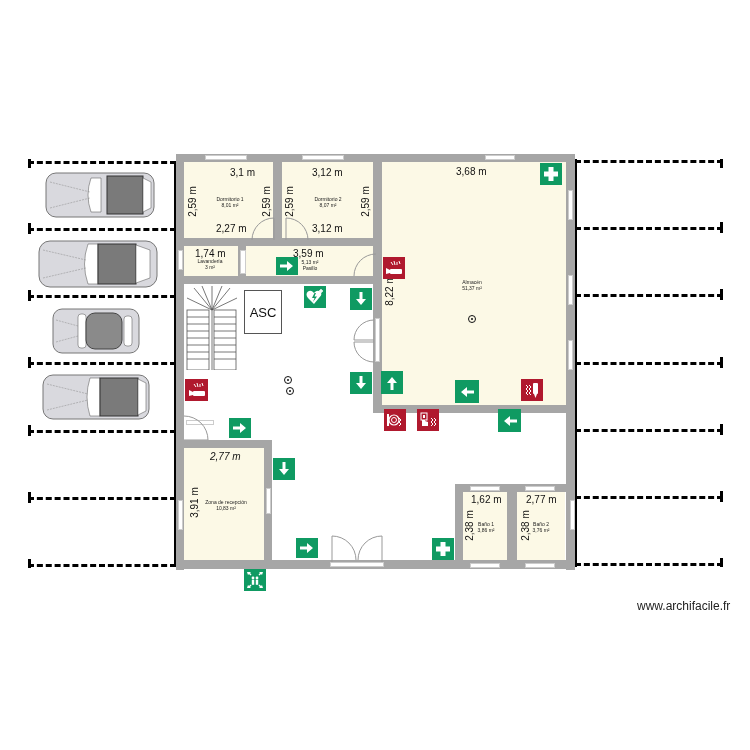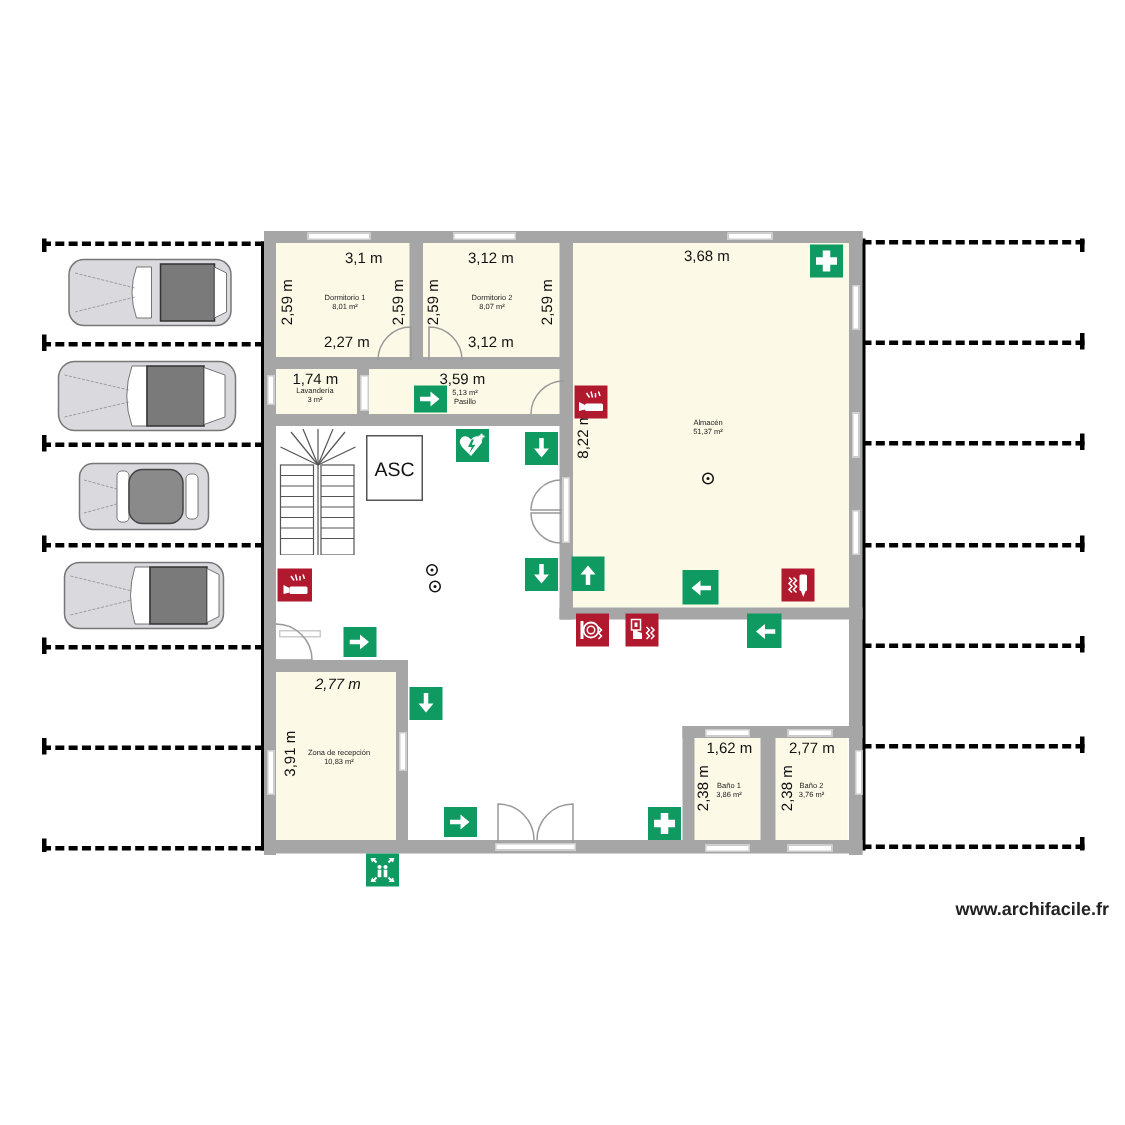--- a/index.html
+++ b/index.html
@@ -9,21 +9,21 @@
   .room { position:absolute; background:#fcf9e6; }
   .dim { position:absolute; font-size:10px; color:#111; white-space:nowrap; font-family:"Liberation Sans", sans-serif; }
   .dim.v { transform:rotate(-90deg); transform-origin:center center; }
   .rlabel { position:absolute; font-size:5px; color:#222; text-align:center; line-height:6px; white-space:nowrap; transform:translateX(-50%); }
   .sign { position:absolute; width:20px; height:20px; display:flex; align-items:center; justify-content:center; }
   .sign.green { background:#0f9a62; }
   .sign.red { background:#b0192e; }
   .sign svg { display:block; }
   .park-line { position:absolute; height:0; border-top:3px dashed #000; }
   .park-v { position:absolute; width:3px; background:#000; }
-  .watermark { position:absolute; font-size:12px; color:#222;font-weight:bold; }
+  .watermark { position:absolute; font-size:12px; color:#222; }
   .asc { position:absolute; border:1px solid #555; background:#fff; font-size:13px; display:flex; align-items:center; justify-content:center; color:#111; }
   .win { position:absolute; background:#fff; border:1px solid #ccc; }
   .car { position:absolute; }
 </style>
 </head>
 <body>
 
 <div>
   <div class="park-line" style="left:28px;top:161px;width:148px;"></div>
   <div class="park-line" style="left:28px;top:228px;width:148px;"></div>

